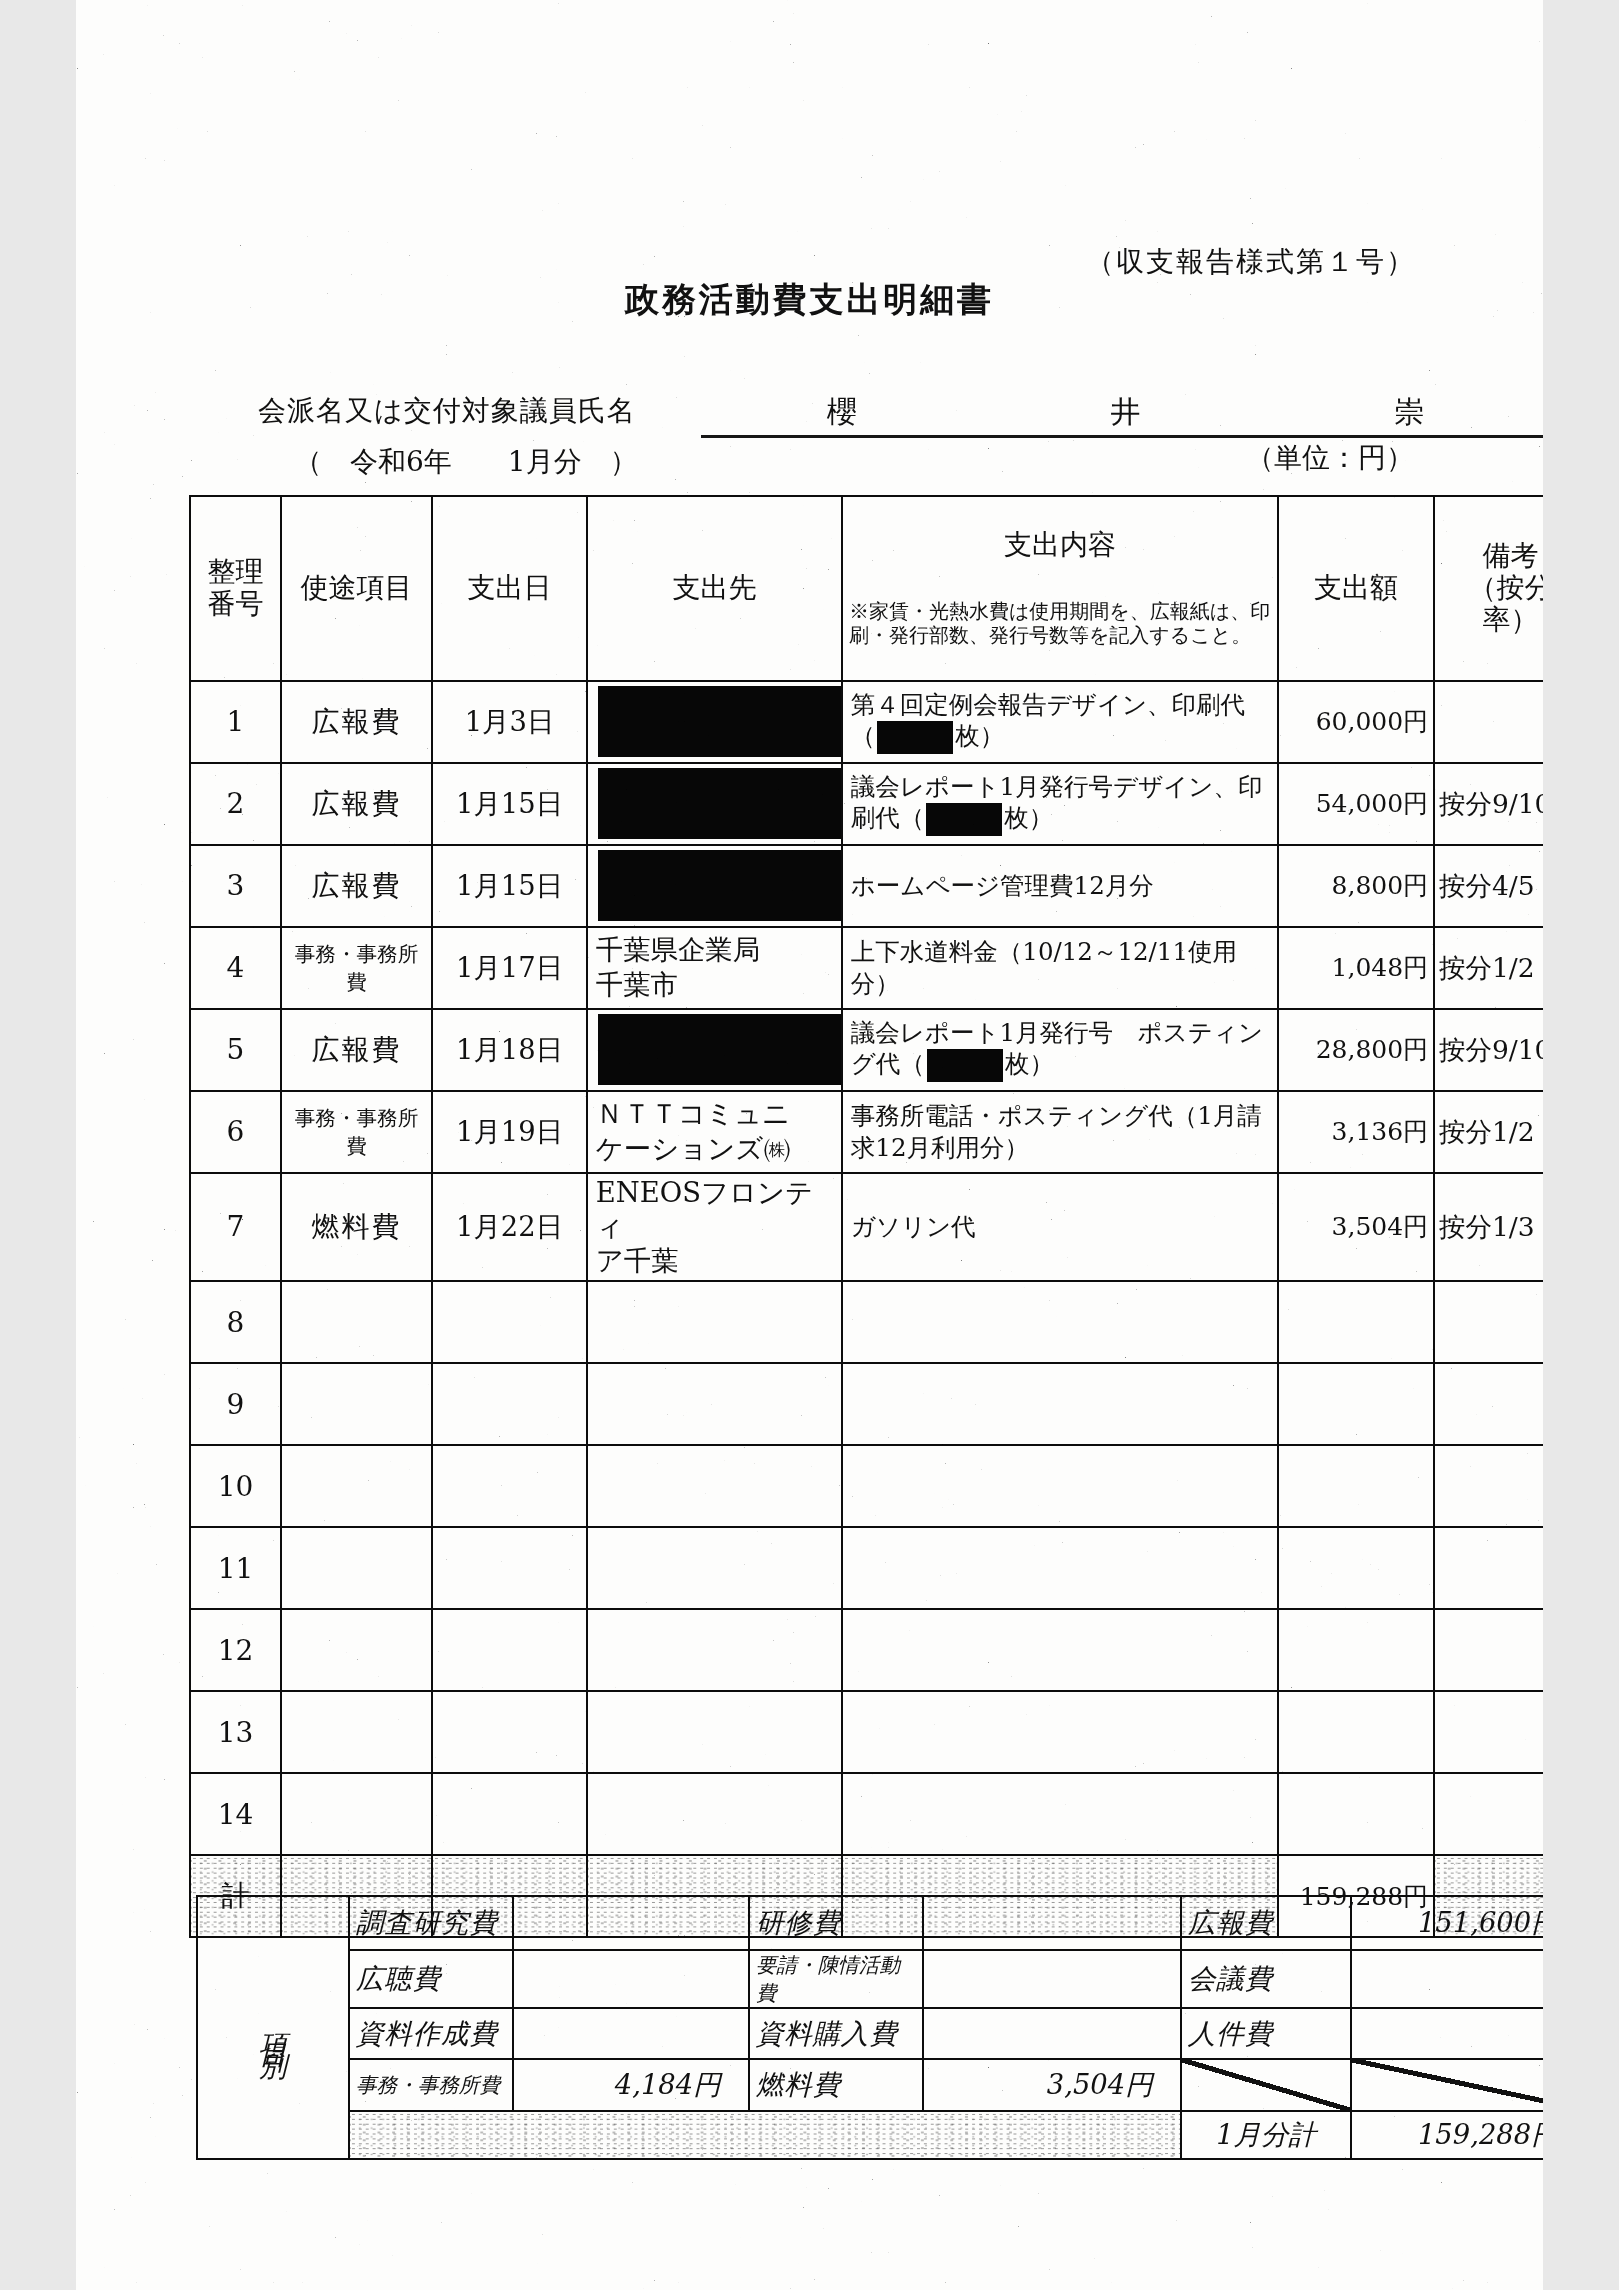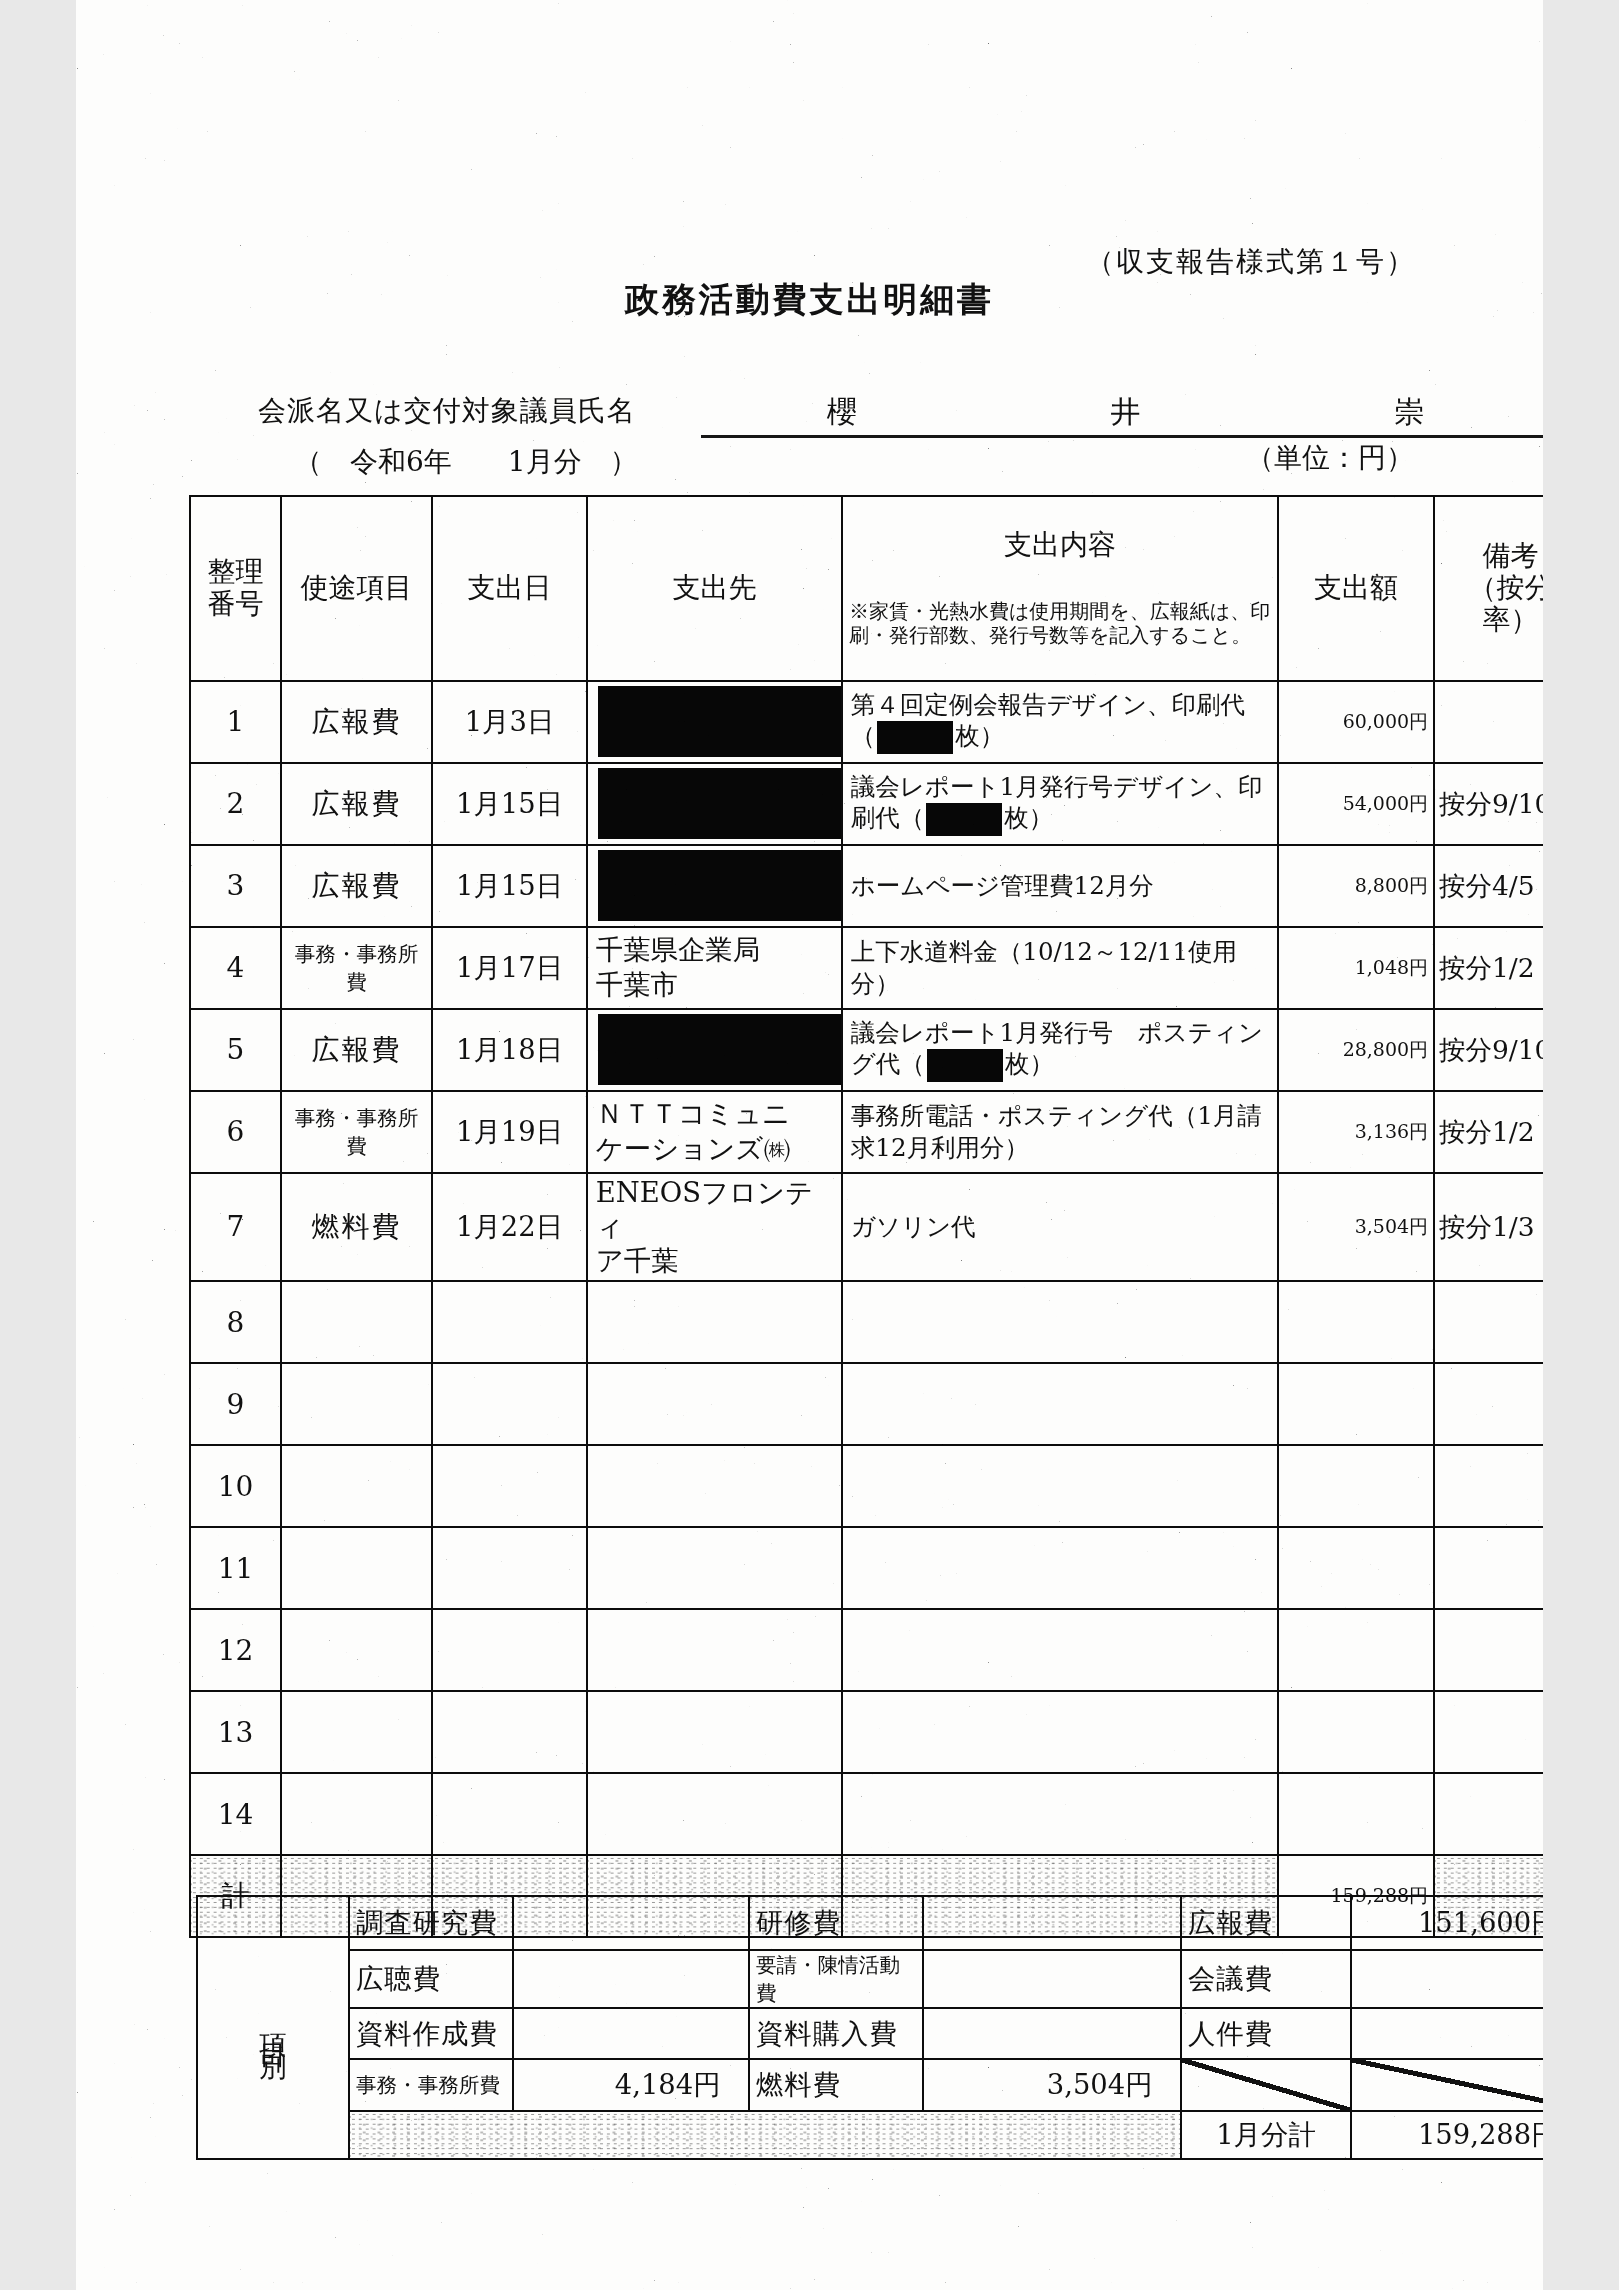--- a/index.html
+++ b/index.html
@@ -36,37 +36,37 @@
   .main-table tbody tr, .main-table tfoot tr { height:82px; }
   th.h-desc { text-align:left; }
   .h-desc-title { text-align:center; font-size:28px; }
   .h-desc-note { font-size:20px; line-height:1.22; margin-top:5px; }
   .c-no   { text-align:center; font-size:28px; }
   .c-cat  { text-align:center; font-size:28px; letter-spacing:2px; }
   .c-cat.small-cat { font-size:20.6px; letter-spacing:0; }
   .c-date { text-align:center; font-size:27.4px; }
   .c-payee{ text-align:left; font-size:27.4px; white-space:pre-line; line-height:1.25; padding:2px 7.8px; }
   .c-desc { text-align:left; font-size:24.5px; line-height:1.3; padding:2px 7.8px; vertical-align:middle; }
-  .c-amt  { text-align:right; font-size:19px; padding-right:4.9px; }
+  .c-amt  { text-align:right; font-size:25px; padding-right:4.9px; }
   .c-rem  { text-align:left; font-size:26.5px; padding-left:3.9px; }
 
   .redact-block { width:243px; height:71px; background:#070707; margin:2px 0 2px 2px; }
   .redact-inline { display:inline-block; width:76px; height:33px; background:#070707; vertical-align:middle; margin:0 2px; }
 
   .noise {
     background-image:
       radial-gradient(rgba(50,50,50,0.50) 1px, transparent 1.3px),
       radial-gradient(rgba(80,80,80,0.38) 1px, transparent 1.5px),
       radial-gradient(rgba(30,30,30,0.30) 1.3px, transparent 1.8px);
     background-size: 6.9px 4.9px, 11.8px 8.8px, 14.7px 7.8px;
     background-position: 0 0, 3.9px 2.9px, 6.9px 1px;
   }
 
   .summary-table { position:absolute; left:120px; top:1895px; width:1390px; border:2.9px solid #0c0c0c; }
-  .summary-table td { font-size:27.4px; }
+  .summary-table td { font-size:27.4px;font-style:italic; }
   .side-label {
     writing-mode: vertical-rl; text-orientation:upright;
     text-align:center; font-size:28px; letter-spacing:9.8px; padding:0;
   }
   .s-label { text-align:left; padding-left:5.9px; letter-spacing:1px; }
   .s-label.small { font-size:20.6px; letter-spacing:0; }
   .s-value { text-align:right; padding-right:27.4px; }
   .s-total-label { text-align:center; }
   .s-total-value { text-align:right; padding-right:27.4px; }
   .diag {

